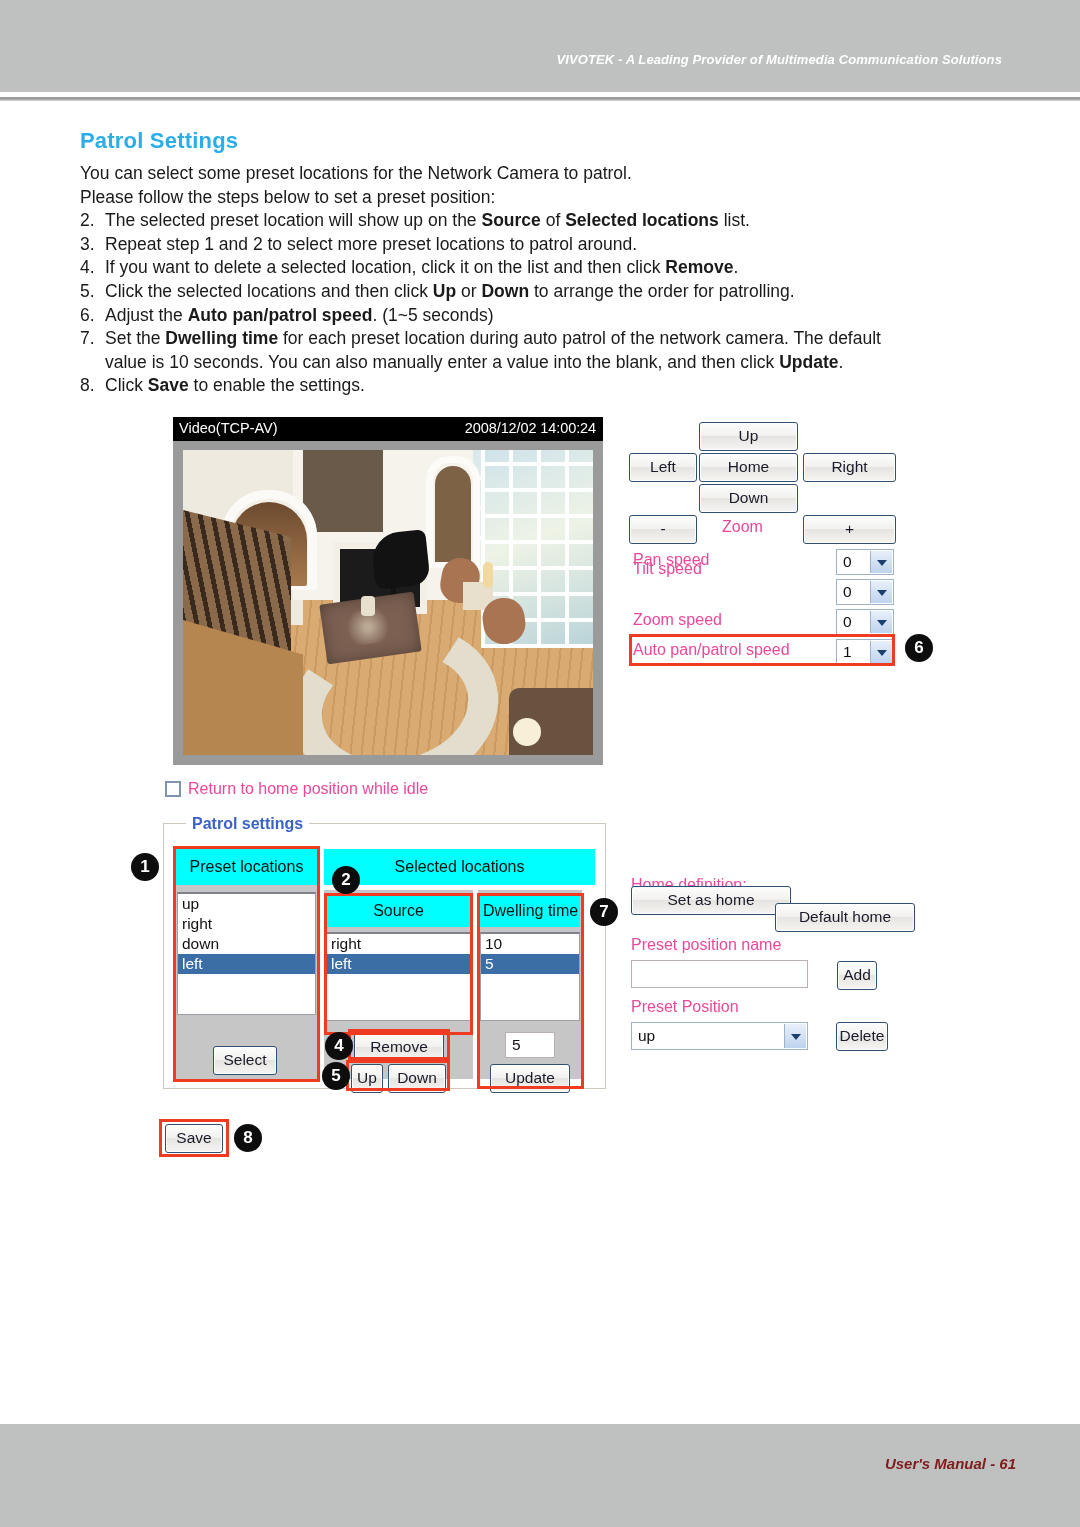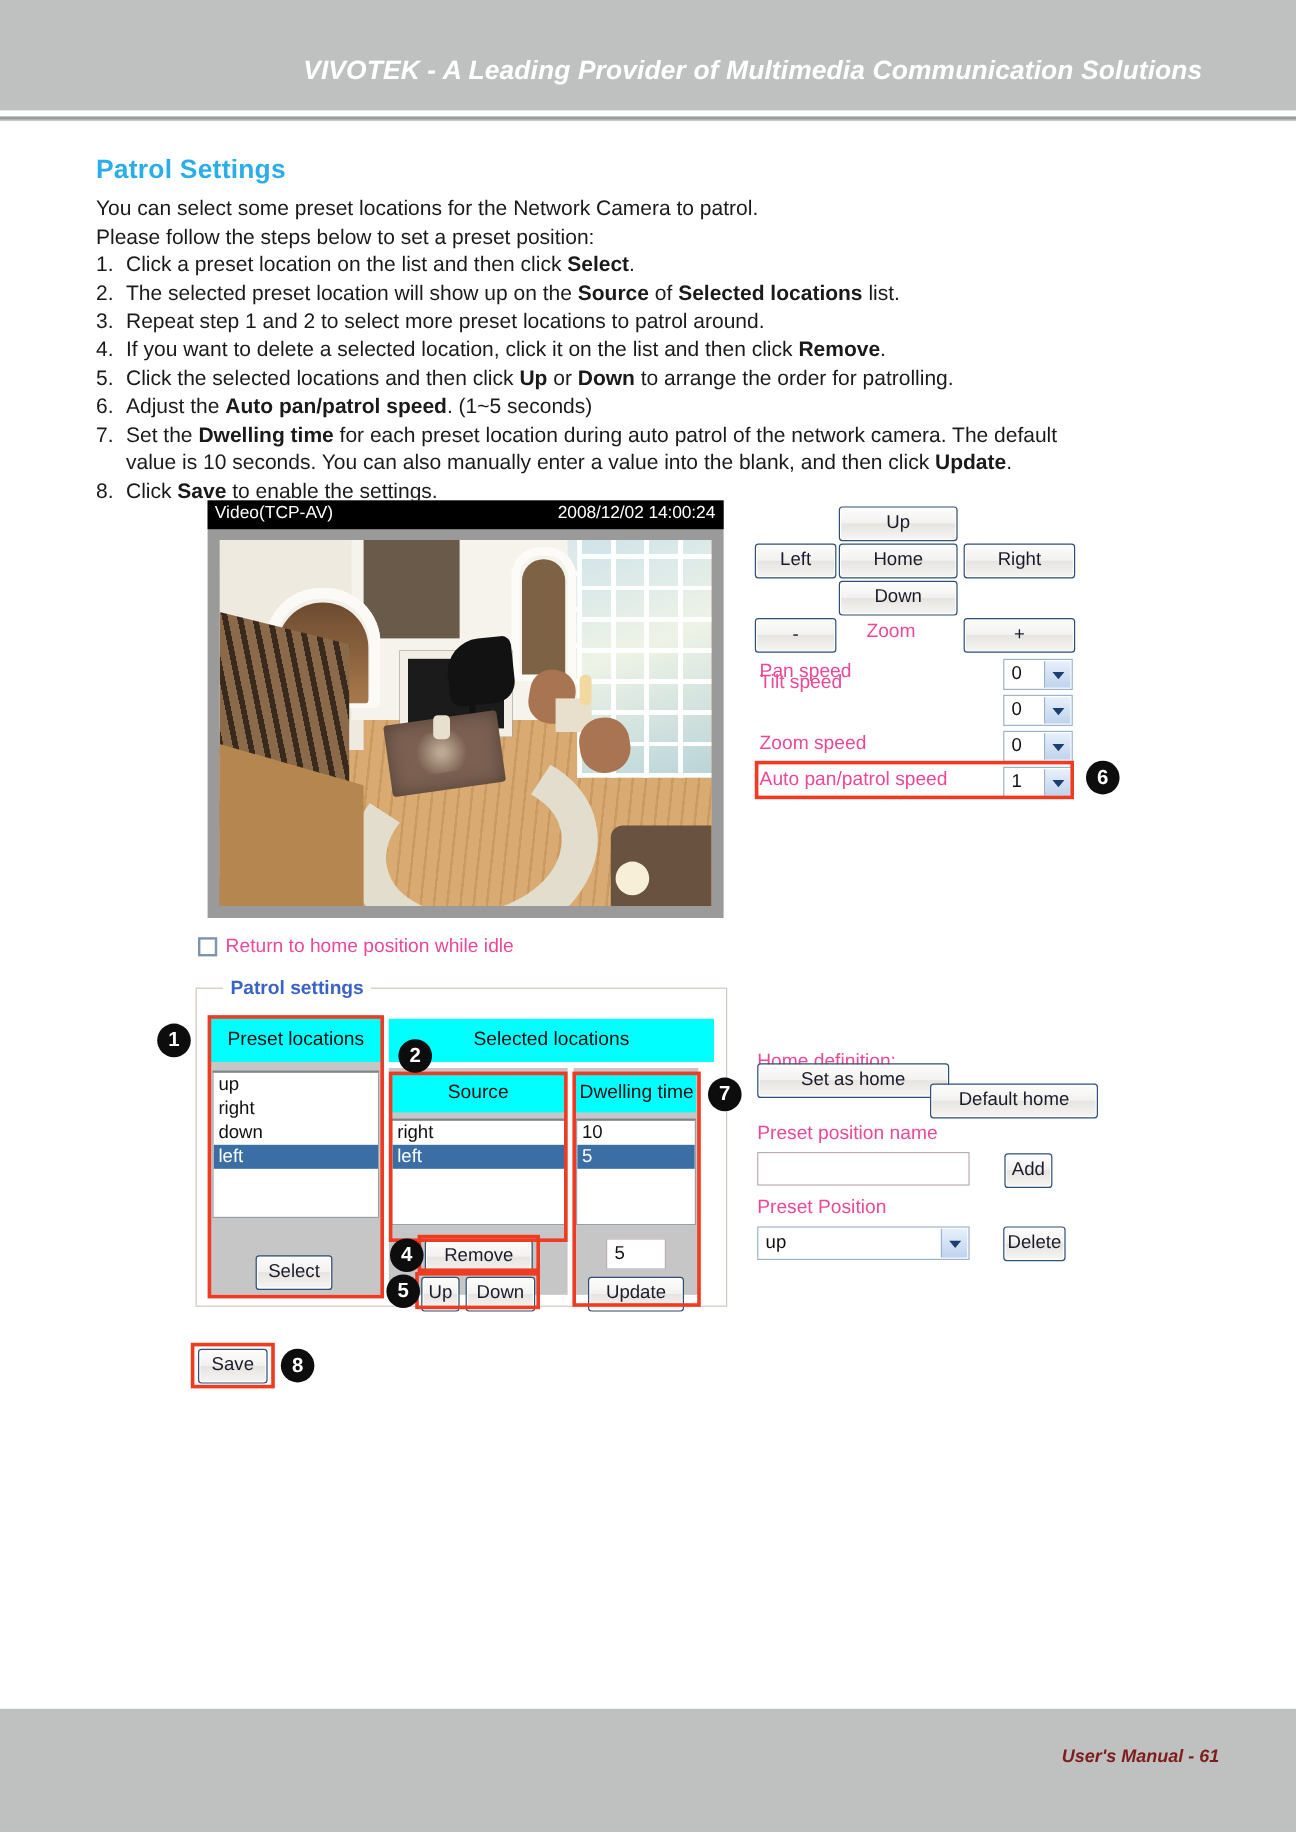--- a/index.html
+++ b/index.html
@@ -8,21 +8,21 @@
     font-family:"Liberation Sans", sans-serif;
     -webkit-font-smoothing:antialiased;
   }
 
   
   .page-header{
     position:absolute;left:0;top:0;width:1080px;height:92px;background:#bfc1c1;
   }
   .page-header-title{
     position:absolute;right:78px;top:59px;transform:translateY(-50%);
-    color:#ffffff;font-size:22px;font-weight:bold;font-style:italic;
+    color:#ffffff;font-size:13px;font-weight:bold;font-style:italic;
     letter-spacing:0.1px;white-space:nowrap;
   }
   .header-rule{
     position:absolute;left:0;top:97px;width:1080px;height:4px;
     background:linear-gradient(to bottom,#9a9c9c 0%,#9a9c9c 45%,#d9dada 100%);
   }
   .page-footer{
     position:absolute;left:0;top:1424px;width:1080px;height:103px;background:#bfc1c1;
   }
   .page-footer-text{
@@ -158,21 +158,20 @@
 <div class="header-rule"></div>
 
 <div class="page-footer"></div>
 <div class="page-footer-text">User's Manual - 61</div>
 
 <div class="content">
   <div class="doc-title">Patrol Settings</div>
   <p class="para">You can select some preset locations for the Network Camera to patrol.</p>
   <p class="para">Please follow the steps below to set a preset position:</p>
   <ul class="steps" id="steps-list">
-      <li><span class="num">1.</span>Click a preset location on the list and then click <b>Select</b>.</li>
       <li><span class="num">2.</span>The selected preset location will show up on the <b>Source</b> of <b>Selected locations</b> list.</li>
       <li><span class="num">3.</span>Repeat step 1 and 2 to select more preset locations to patrol around.</li>
       <li><span class="num">4.</span>If you want to delete a selected location, click it on the list and then click <b>Remove</b>.</li>
       <li><span class="num">5.</span>Click the selected locations and then click <b>Up</b> or <b>Down</b> to arrange the order for patrolling.</li>
       <li><span class="num">6.</span>Adjust the <b>Auto pan/patrol speed</b>. (1~5 seconds)</li>
       <li><span class="num">7.</span>Set the <b>Dwelling time</b> for each preset location during auto patrol of the network camera. The default</li>
       <li><span class="num"></span>value is 10 seconds. You can also manually enter a value into the blank, and then click <b>Update</b>.</li>
       <li><span class="num">8.</span>Click <b>Save</b> to enable the settings.</li>
     </ul>
 </div>

